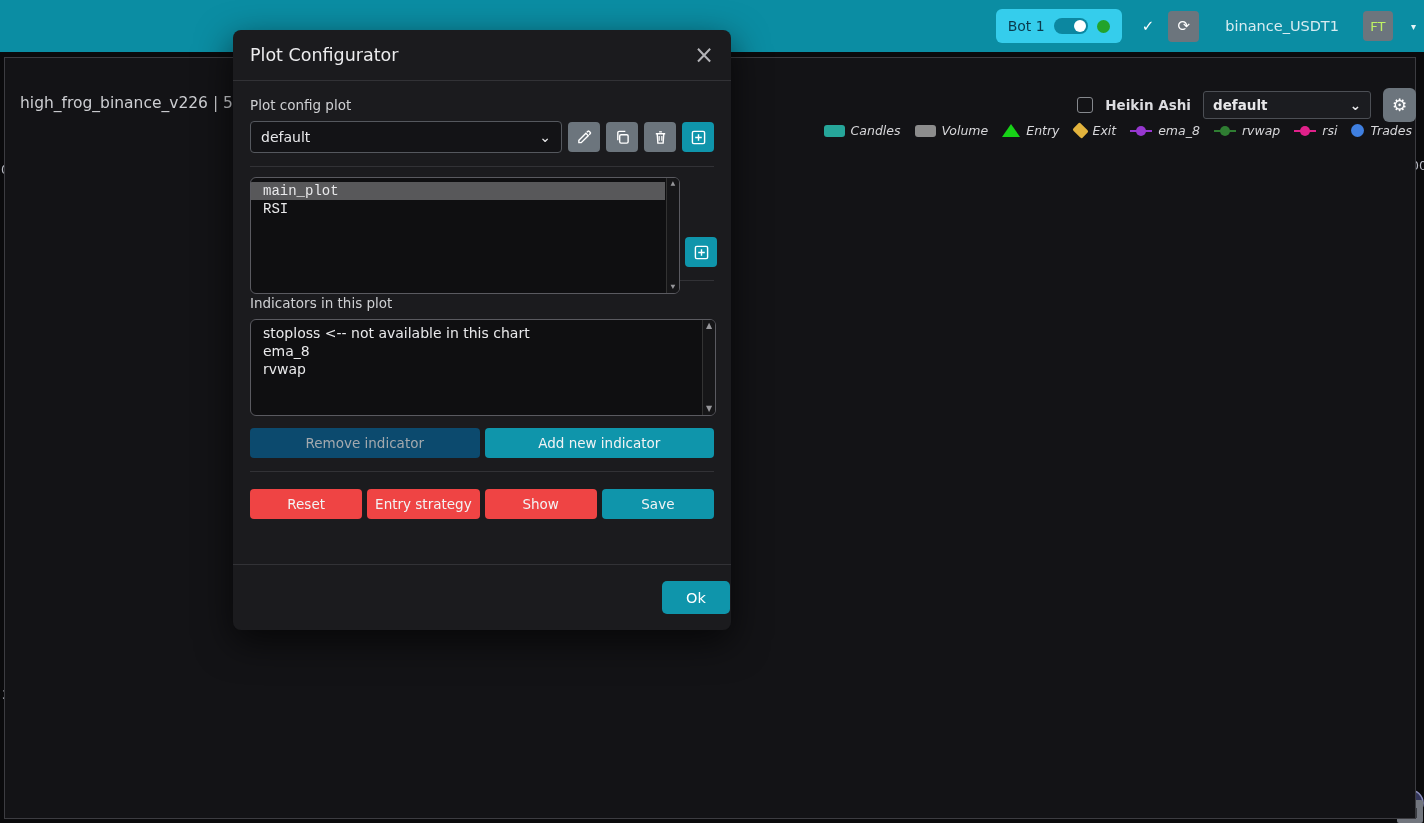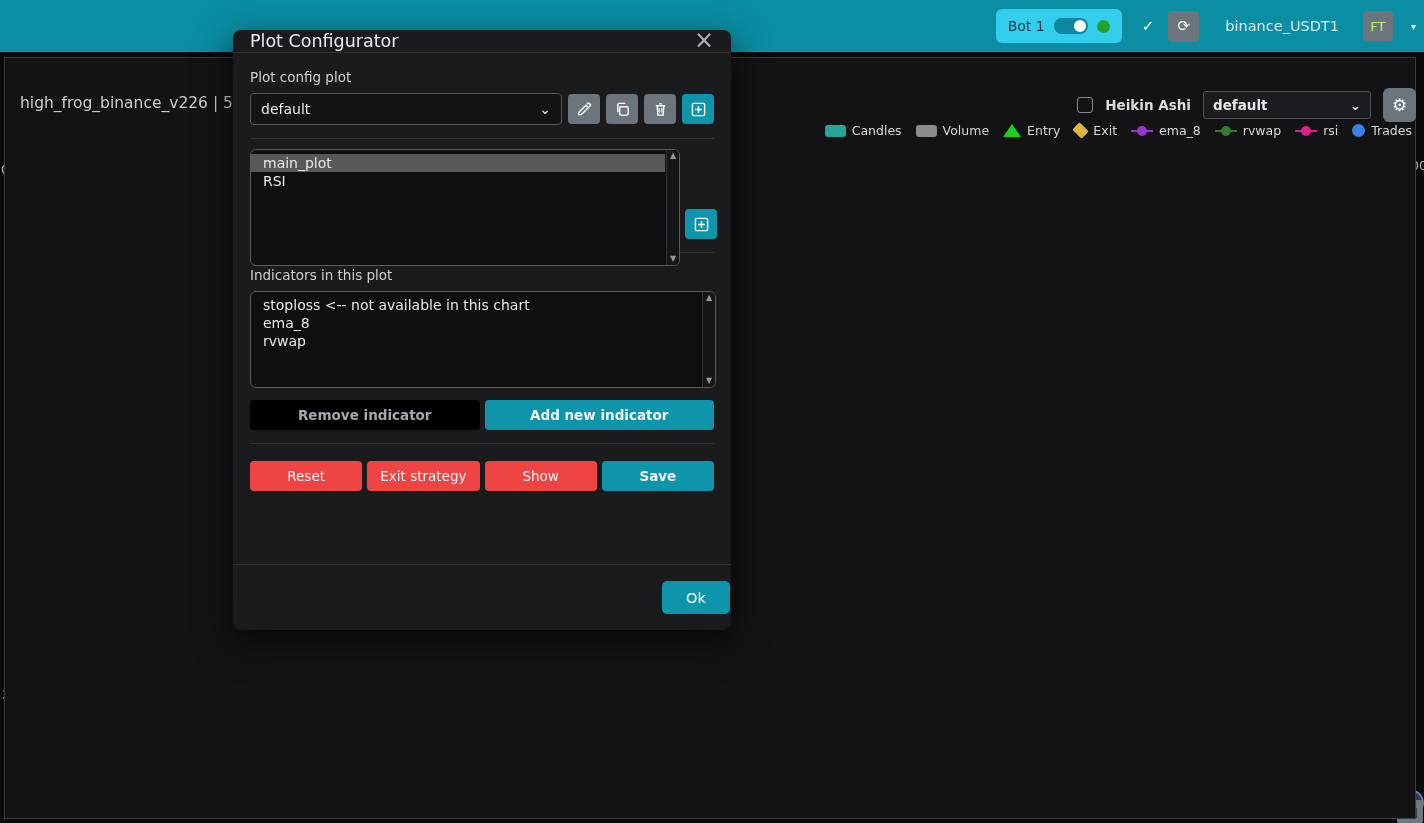--- a/index.html
+++ b/index.html
@@ -26,27 +26,27 @@
               border:1px solid #3c3c41;box-sizing:border-box;z-index:1;}
   .chart-title{position:absolute;left:20px;top:94px;font-size:15.5px;color:#cdced2;z-index:2;}
   .chart-controls{position:absolute;right:8px;top:88px;display:flex;align-items:center;gap:12px;z-index:2;font-weight:bold;}
   .hk-check{width:14px;height:14px;border:1px solid #85888d;border-radius:3px;background:transparent;cursor:pointer;}
   .hk-label{font-size:13.5px;color:#dcdce0;}
   .mini-select{display:flex;align-items:center;justify-content:space-between;width:148px;height:26px;
                border:1px solid #4c4f55;border-radius:3px;background:#1b1c20;color:#e8e8ea;
                font-size:13.5px;padding:0 9px;cursor:pointer;}
   .gear-btn{width:33px;height:34px;border-radius:6px;background:#6c757d;color:#fff;display:flex;
             align-items:center;justify-content:center;font-size:17px;cursor:pointer;}
-  .legend{position:absolute;right:12px;top:123px;display:flex;align-items:center;gap:14px;z-index:2;}
+  .legend{position:absolute;right:12px;top:123px;display:flex;align-items:center;gap:14px;z-index:2;font-style:italic;}
   .legend .item{display:flex;align-items:center;gap:6px;font-size:12.5px;color:#d7d7da;cursor:pointer;}
   svg#chart{position:absolute;left:0;top:0;z-index:1;}
   
   .modal{position:absolute;left:233px;top:30px;width:498px;height:600px;background:#1b1b1e;border-radius:8px;
          box-shadow:0 12px 36px rgba(0,0,0,.65);z-index:20;box-sizing:border-box;display:flex;flex-direction:column;}
-  .modal-header{display:flex;justify-content:space-between;padding:1px 17px;
+  .modal-header{display:flex;align-items:center;justify-content:space-between;padding:15px 17px;
                 border-bottom:1px solid #323236;}
   .modal-title{font-size:17.5px;color:#ececee;}
   .modal-close{font-size:24px;color:#b4b4b8;cursor:pointer;line-height:18px;}
   .modal-body{padding:12px 17px 0 17px;flex:1;}
   .sec-label{font-size:13.5px;color:#cfd0d3;margin:4px 0 8px 0;}
   .config-row{display:flex;gap:6px;align-items:center;padding-bottom:13px;border-bottom:1px solid #323236;}
   .select{flex:1;display:flex;align-items:center;justify-content:space-between;height:30px;
           border:1px solid #55585e;border-radius:4px;background:#131316;color:#e9e9eb;font-size:14px;
           padding:0 10px;cursor:pointer;}
   .sq-btn{width:32px;height:30px;border-radius:4px;background:#6c757d;display:flex;align-items:center;
@@ -62,22 +62,22 @@
   .list-item{font-size:14px;color:#e9e9eb;padding:1px 4px 1px 12px;cursor:pointer;white-space:nowrap;}
   .list-item.selected{background:#58585a;}
   .scrollbar{position:absolute;right:0;top:0;bottom:0;width:13px;background:#161618;border-left:1px solid #333;
              display:flex;flex-direction:column;justify-content:space-between;align-items:center;padding:2px 0;
              box-sizing:border-box;cursor:pointer;}
   .scroll-arrow{color:#97979b;font-size:8px;line-height:8px;}
   .add-target-btn{position:absolute;left:435px;bottom:0;}
   .btn-row{display:flex;gap:5px;margin-top:12px;}
   .btn{height:30px;border-radius:4px;background:#ef4444;color:#f2f3f4;font-size:13.5px;display:flex;
        align-items:center;justify-content:center;cursor:pointer;box-sizing:border-box;}
-  .btn.teal{background:#0f95ab;font-weight:bold;}
-  .btn.disabled{background:#000000;color:#a3a9ae;cursor:default;font-weight:bold;}
+  .btn.teal{background:#0f95ab;}
+  .btn.disabled{background:#0c4a6e;color:#a3a9ae;cursor:default;}
   .half{flex:1;}
   .quarter{flex:1;}
   .modal-footer{border-top:1px solid #323236;padding:16px 1px;display:flex;justify-content:flex-end;}
   .ok-btn{min-width:44px;height:33px;border-radius:5px;background:#0f95ab;color:#fff;font-size:14.5px;
           display:flex;align-items:center;justify-content:center;cursor:pointer;padding:0 12px;}
 </style>
 </head>
 <body>
 
 <div id="stage">
@@ -1055,21 +1055,21 @@
         </div>
         <div class="sq-btn teal">
           <svg width="15" height="15" viewBox="0 0 16 16">
               <rect x="1.5" y="1.5" width="13" height="13" rx="1.5" fill="none" stroke="#fff" stroke-width="1.5"></rect>
               <path d="M8 4.5v7M4.5 8h7" stroke="#fff" stroke-width="1.5"></path>
             </svg>
         </div>
       </div>
 
       <div class="section">
-        <div class="list-wrap" style="height:90px;">
+        <div class="list-wrap" style="height:90px;font-family:Liberation Mono, monospace;">
           <div class="listbox target">
             <div class="list-inner" id="target-list">
                 <div class="list-item selected">main_plot</div>
                 <div class="list-item">RSI</div>
               </div>
             <div class="scrollbar">
               <span class="scroll-arrow">▲</span>
               <span class="scroll-arrow">▼</span>
             </div>
           </div>
@@ -1096,21 +1096,21 @@
           </div>
         </div>
         <div class="btn-row">
           <div class="btn half disabled">Remove indicator</div>
           <div class="btn half teal">Add new indicator</div>
         </div>
       </div>
 
       <div class="btn-row" style="margin-top:17px;">
         <div class="btn quarter">Reset</div>
-        <div class="btn quarter">Exit strategy</div>
+        <div class="btn quarter">Entry strategy</div>
         <div class="btn quarter">Show</div>
         <div class="btn quarter teal">Save</div>
       </div>
     </div>
     <div class="modal-footer">
       <div class="ok-btn">Ok</div>
     </div>
   </div>
 </div>
 

